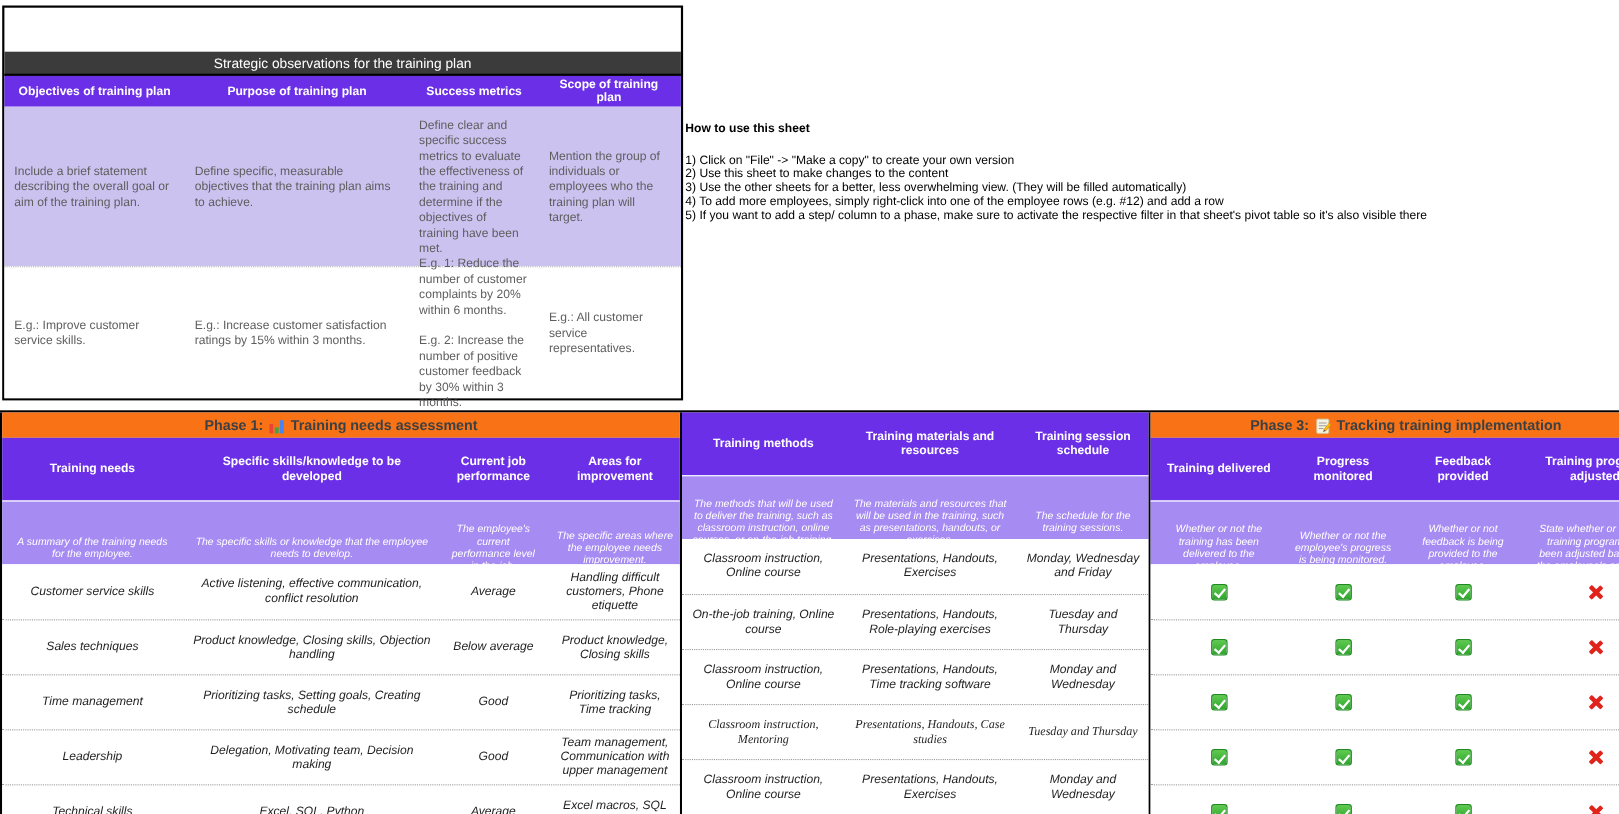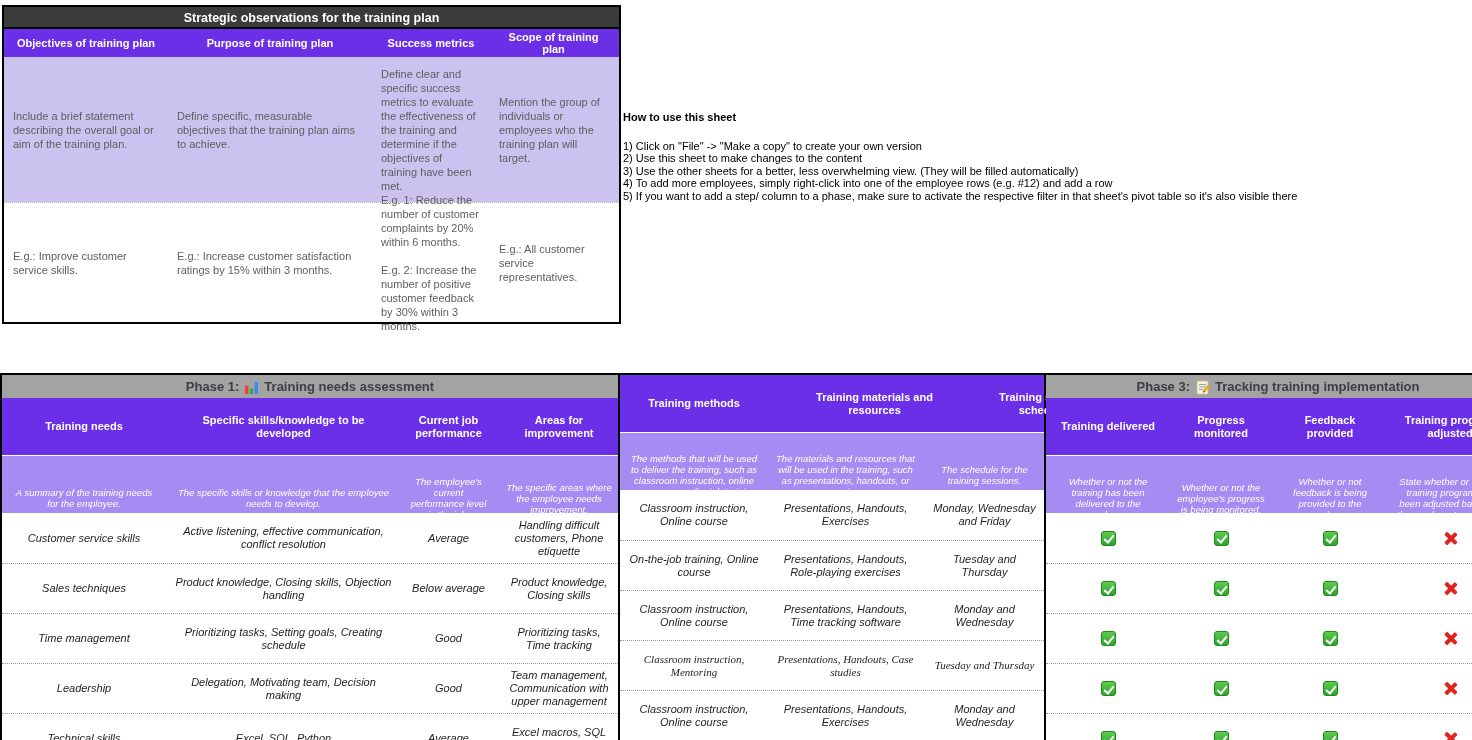--- a/index.html
+++ b/index.html
@@ -1,22 +1,22 @@
 <!DOCTYPE html>
 <html style="--purple: #6c2fe8; --descpurple: #a58bf2; --lavender: #ccc2f0; --titlebar: #3b3b3b; --green: #2fa32f; --red: #e0231b;"><head>
 <meta charset="utf-8">
 <style>
   * { box-sizing: border-box; margin: 0; padding: 0; }
   html,body { width:1472px; height:740px; overflow:hidden; background:#fff;
               font-family:"Liberation Sans", sans-serif; position:relative; }
 
   
   .strategic { position:absolute; left:2px; top:5px; width:619px; border:2px solid #000; background:#fff; }
-  .strat-title { background:var(--titlebar,#3b3b3b); color:#fff; font-weight:bold; font-size:12.5px;
-                 height:22px; line-height:22px; text-align:center; border-bottom:2px solid #000; }
+  .strat-title { background:var(--titlebar,#3b3b3b); color:#fff; font-weight:normal; font-size:12.5px;
+                 height:22px; line-height:22px; text-align:center; border-bottom:2px solid #000;margin-top:40px; }
   .strat-grid { display:grid; grid-template-columns:164px 204px 118px 127px; }
   .strat-head { background:var(--purple,#6c2fe8); }
   .strat-head .cell { color:#fff; font-weight:bold; font-size:11px; text-align:center;
                       padding:8px 6px; display:flex; align-items:center; justify-content:center; height:28px; }
   .strat-body .cell { font-size:11px; line-height:14px; color:#5e5e5e; padding:6px 9px;
                       display:flex; align-items:center; text-align:left; white-space:pre-line; }
   .strat-guidance { background:var(--lavender,#ccc2f0); }
   .strat-guidance .cell { height:145px; }
   .strat-example  { background:#fff; border-top:1px dotted #b0b0b0; }
   .strat-example .cell { height:119px; }
@@ -24,21 +24,21 @@
   
   .howto { position:absolute; left:623px; top:111px; color:#000; font-size:11px; }
   .howto-title { font-weight:bold; margin-bottom:17px; }
   .howto-step { line-height:12.4px; white-space:nowrap; }
 
   
   .phases-wrap { position:absolute; left:0; top:373px; width:1522px; display:flex;
                  border-top:2px solid #000; }
   .phase { border-right:2px solid #000; }
   .phase:first-child { border-left:2px solid #000; }
-  .phase-title { height:23px; background:#a3a3a3; display:flex; align-items:center; justify-content:center;
+  .phase-title { height:23px; background:#f97316; display:flex; align-items:center; justify-content:center;
                  gap:5px; font-size:13px; font-weight:bold; color:#3c4043; }
   .phead { display:grid; background:var(--purple,#6c2fe8); height:57px; }
   .phead .hcell { color:#fff; font-weight:bold; font-size:11px; line-height:13px; text-align:center;
                   display:flex; align-items:center; justify-content:center; padding:4px 8px; }
   .pdesc { display:grid; background:var(--descpurple,#a58bf2); height:58px; border-top:1px solid #fff; }
   .pdesc .dscell { color:#fff; font-style:italic; font-size:9.5px; line-height:11px; text-align:center;
                    display:flex; align-items:center; justify-content:center; padding:20px 7px; }
   .drow { display:grid; height:50px; background:#fff; }
   .drow + .drow { border-top:1px dotted #9a9a9a; }
   .dcell { font-size:11px; font-style:italic; line-height:13px; color:#1f1f1f; text-align:center;
@@ -142,21 +142,21 @@
         <div class="dcell">Team management, Communication with upper management</div>
       </div>
       <div class="drow" style="grid-template-columns: 164px 235px 95px 126px;">
         <div class="dcell">Technical skills</div>
         <div class="dcell">Excel, SQL, Python</div>
         <div class="dcell">Average</div>
         <div class="dcell">Excel macros, SQL queries</div>
       </div>
     </div>
     <div class="phase" style="width: 426px;">
-      <div class="phead" style="grid-template-columns: 148px 155px 123px; gap: 29px;">
+      <div class="phead" style="grid-template-columns: 148px 155px 123px;">
         <div class="hcell">Training methods</div>
         <div class="hcell">Training materials and resources</div>
         <div class="hcell">Training session schedule</div>
       </div>
       <div class="pdesc" style="grid-template-columns: 148px 155px 123px;">
         <div class="dscell">The methods that will be used to deliver the training, such as classroom instruction, online courses, or on-the-job training.</div>
         <div class="dscell">The materials and resources that will be used in the training, such as presentations, handouts, or exercises.</div>
         <div class="dscell">The schedule for the training sessions.</div>
       </div>
       <div class="drow" style="grid-template-columns: 148px 155px 123px;">

